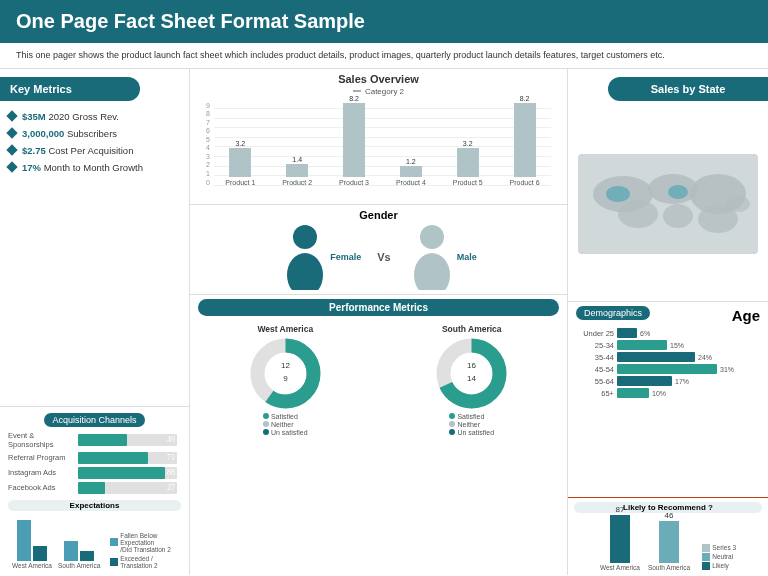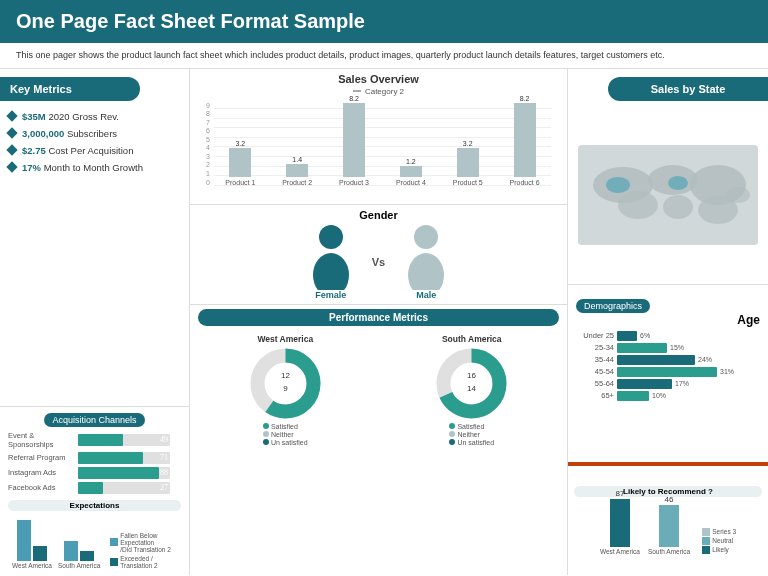--- a/index.html
+++ b/index.html
@@ -100,21 +100,21 @@
       font-size: 7.5px;
       line-height: 1.2;
     }
 
     .bar-track {
       flex: 1;
       height: 12px;
       background: #e0e0e0;
       border-radius: 1px;
       position: relative;
-      margin-right: 11px;
+      margin-right: 4px;
       font-family: Liberation Serif, serif;
     }
 
     .bar-fill {
       height: 100%;
       background: #2a9d8f;
       border-radius: 1px;
     }
 
     .bar-value {
@@ -284,25 +284,24 @@
     }
 
     .demo-header {
       display: flex;
       justify-content: space-between;
       align-items: center;
       margin-bottom: 4px;
     }
 
     .age-title {
-      font-size: 12px;
+      font-size: 15px;
       font-weight: bold;
       text-align: right;
       flex: 1;
-      margin-top: 24px;
     }
 
     .age-bar-row {
       display: flex;
       align-items: center;
       margin-bottom: 2px;
       gap: 3px;
     }
 
     .age-label {
@@ -328,21 +327,21 @@
       font-weight: bold;
       text-align: center;
       background: #e8f0f2;
       padding: 1px 4px;
       border-radius: 8px;
       margin-bottom: 3px;
     }
 
     .gender-wrap {
       display: flex;
-      flex-direction: column;
+      flex-direction: row;
       align-items: center;
     }
   </style>
 </head>
 <body>
 
 <div>
 
   <div class="header">
     <span>One Page Fact Sheet Format Sample</span>
@@ -678,21 +677,21 @@
           <div class="age-bar" style="width:55px; background:#1a6b7a;"></div>
           <div class="age-val">17%</div>
         </div>
         <div class="age-bar-row">
           <div class="age-label">65+</div>
           <div class="age-bar" style="width:32px; background:#2a9d8f;"></div>
           <div class="age-val">10%</div>
         </div>
       </div>
 
-      <div style="border-top:4px solid #c2410c; padding:20px 6px;">
+      <div style="border-top:1px solid #c2410c; padding:4px 6px;">
         <div class="small-title">Likely to Recommend ?</div>
         <div style="display:flex; align-items:flex-end; gap:8px; height:55px; justify-content:center;">
 
           <div style="display:flex; flex-direction:column; align-items:center;">
             <div style="font-size:8px; color:#333; margin-bottom:1px;">87</div>
             <div style="width:20px; height:48px; background:#1a6b7a;"></div>
             <div style="font-size:6.5px; color:#555; text-align:center; margin-top:1px;">West America</div>
           </div>
 
           <div style="display:flex; flex-direction:column; align-items:center;">

